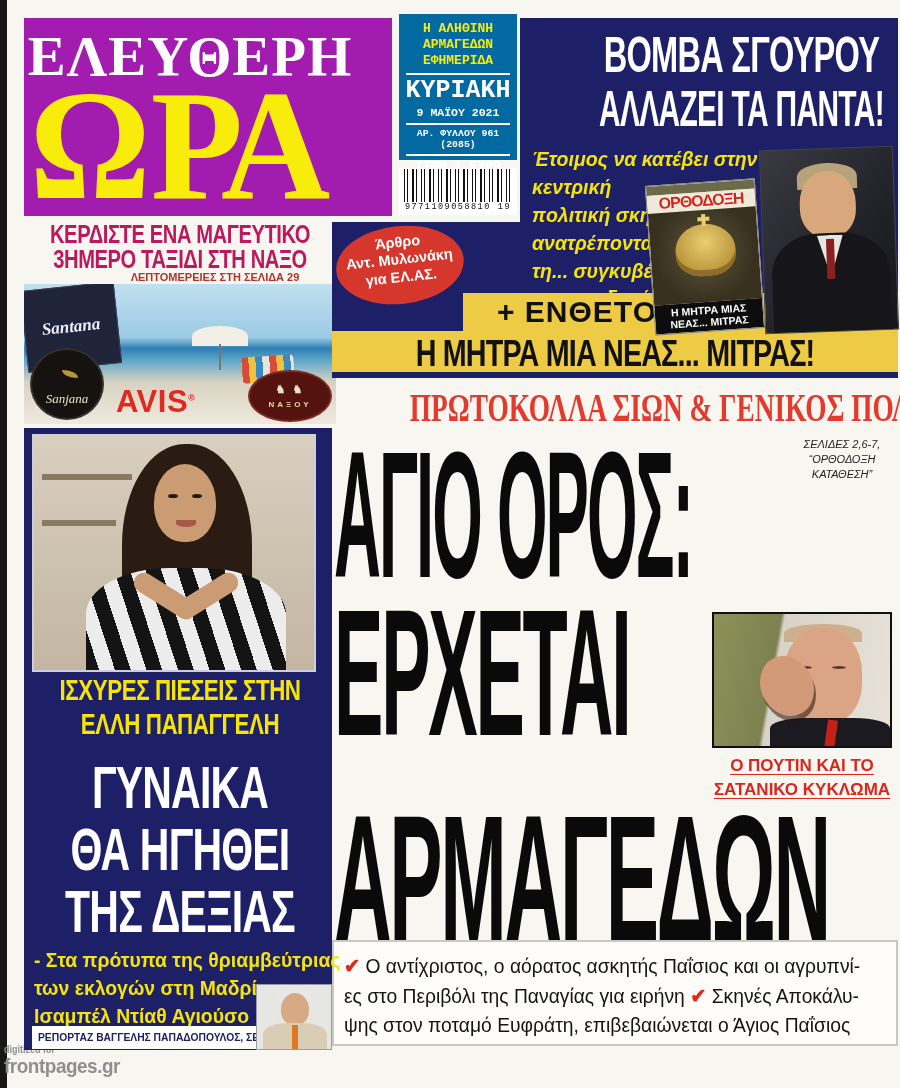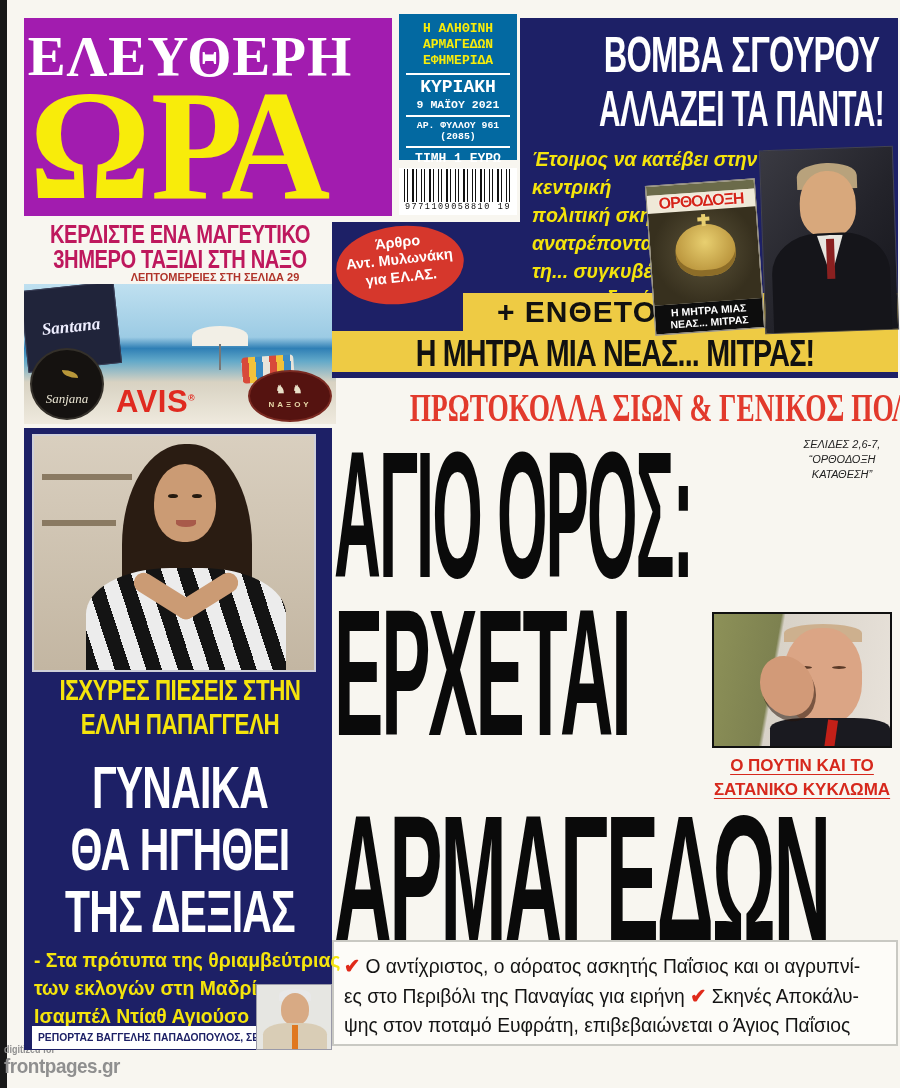--- a/index.html
+++ b/index.html
@@ -10,21 +10,21 @@
 
   
   .masthead{left:24px;top:18px;width:368px;height:198px;background:#a21caf;text-align:left;overflow:hidden;}
   .mast-l1{margin-top:10px;color:#fff;font:bold 58px/1 "Liberation Serif",serif;letter-spacing:1px;transform:scale(0.98,1);}
   .mast-l2{color:#f8ec0a;font:bold 156px/0.92 "Liberation Serif",serif;margin-top:-12px;transform:scale(0.97,1);}
 
   
   .infobox{left:399px;top:14px;width:118px;height:146px;background:#0369a1;text-align:center;color:#fff;font-family:Liberation Mono, monospace;}
   .info-tag{color:#f8ec0a;font-weight:bold;font-size:13px;line-height:1.22;padding-top:7px;}
   .info-div{border-top:2px solid #fff;margin:4px 7px 3px 7px;}
-  .info-day{font-weight:bold;font-size:18px;line-height:1.05;}
+  .info-day{font-weight:bold;font-size:25px;line-height:1.05;}
   .info-date{font-weight:bold;font-size:11.5px;margin-top:2px;}
   .info-issue{font-weight:bold;font-size:9.8px;}
   .info-price{font-weight:bold;font-size:13px;margin-top:1px;}
 
   
   .barcode{left:399px;top:168px;width:118px;height:47px;background:#fff;}
   .bars{height:33px;margin:1px 5px 0 5px;background:repeating-linear-gradient(90deg,#111 0 1.5px,#fff 1.5px 3px,#111 3px 4.5px,#fff 4.5px 8px,#111 8px 10px,#fff 10px 12.5px,#111 12.5px 13.5px,#fff 13.5px 17px);}
   .barnum{display:flex;justify-content:space-between;padding:0 6px;font:8.5px/10px "Liberation Mono",monospace;letter-spacing:1.5px;color:#111;}
 
   

